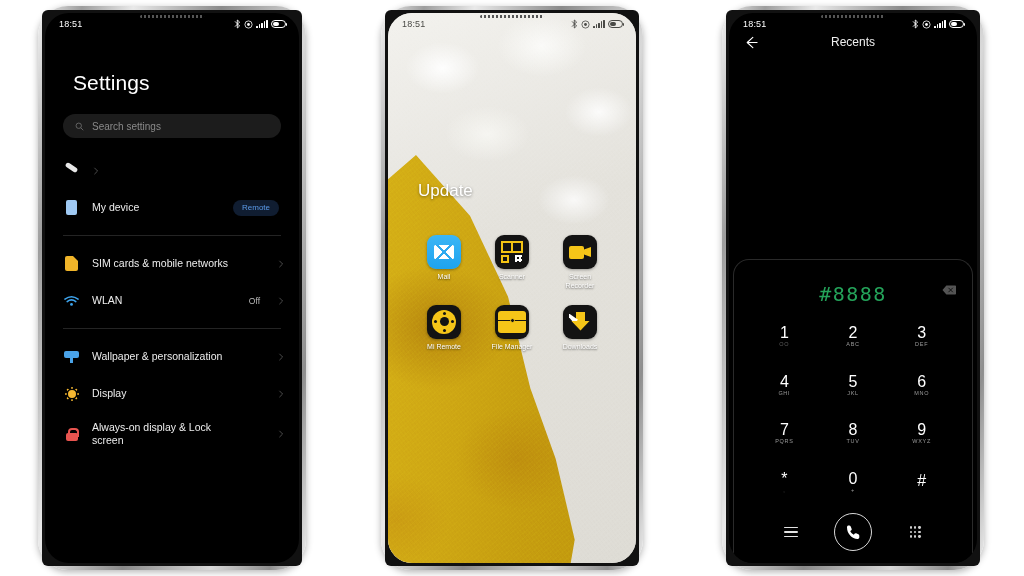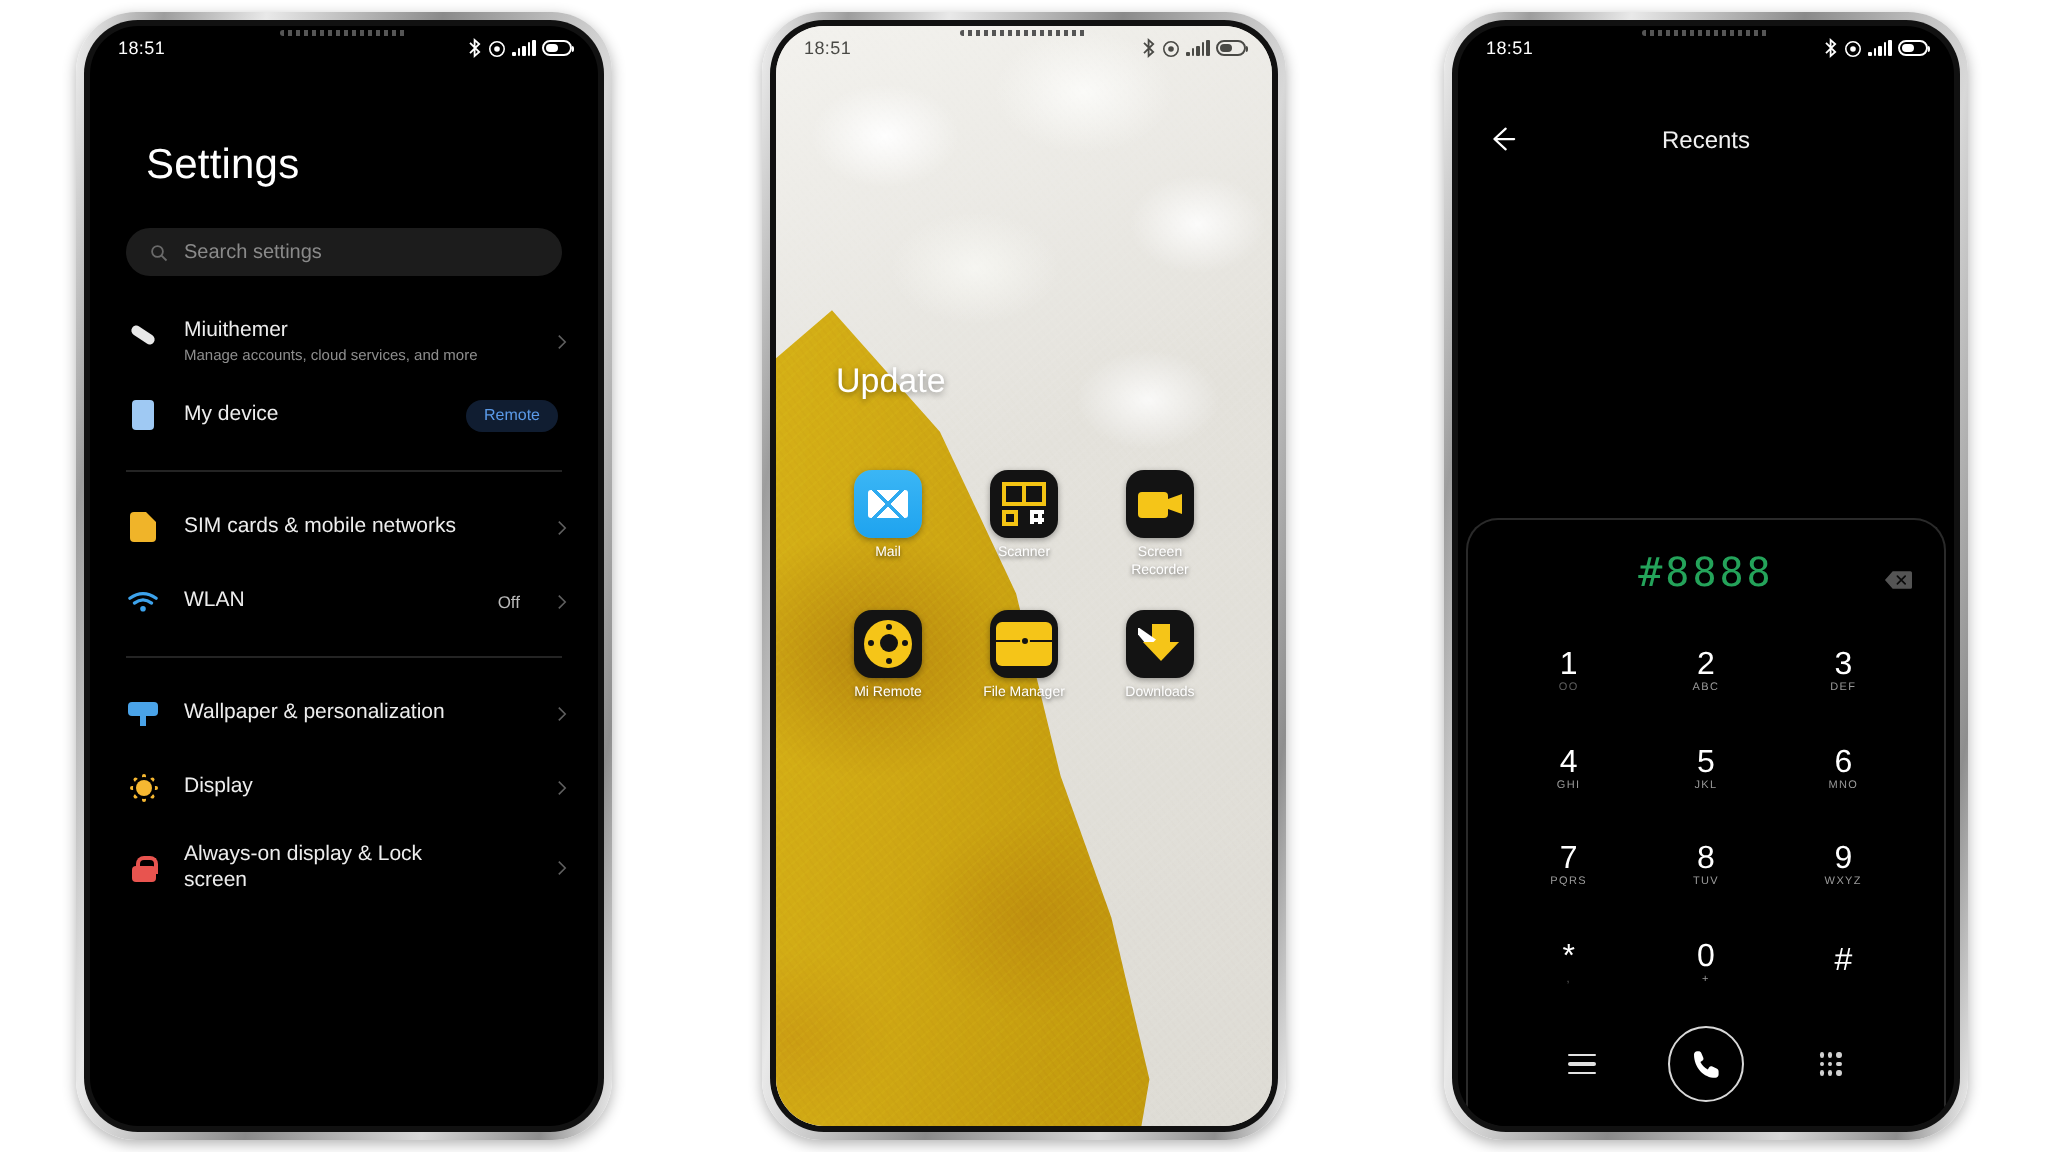--- a/index.html
+++ b/index.html
@@ -17,21 +17,21 @@
   .phone {
     position:absolute;
     border-radius:30px;
     background:linear-gradient(100deg,#f2f2f2 0%,#9d9d9d 12%,#e9e9e9 26%,#8a8a8a 50%,#d8d8d8 74%,#8e8e8e 90%,#efefef 100%);
     padding:4px;
     box-shadow:0 2px 7px rgba(0,0,0,.30);
   }
   .phone-inner {
     position:relative;
     width:100%; height:100%;
-    border-radius:27px;
+    border-radius:6px;
     background:#111;
     padding:3px;
   }
   .screen {
     position:relative;
     width:100%; height:100%;
     border-radius:24px;
     overflow:hidden;
     background:#000;
   }
@@ -239,40 +239,40 @@
   .ic-file::after { content:""; position:absolute; left:3px; top:16px; width:28px; height:12px; background:#f5c518; border-radius:0 0 3px 3px; }
   .ic-file i { position:absolute; left:14.5px; top:13px; width:5px; height:5px; border-radius:50%; background:#131313; z-index:3; border:1.5px solid #f5c518; }
   .dl { width:22px; height:20px; position:relative; }
   .dl::before { content:""; position:absolute; left:7px; top:0; width:9px; height:11px; background:#f5c518; }
   .dl::after { content:""; position:absolute; left:2px; top:9px; width:19px; height:10px; background:#f5c518; clip-path:polygon(0 0,100% 0,50% 100%); }
   .dl i { position:absolute; left:0; top:2px; width:9px; height:10px; background:#fff; clip-path:polygon(0 0,100% 62%,58% 100%,0 38%); }
 
   
   #phone3 { left:722px; top:6px; width:262px; height:564px; }
   .dial-screen { background:#000; color:#fff; height:100%; display:flex; flex-direction:column; }
-  .dial-top { position:relative; height:42px; display:flex; align-items:flex-end; padding:0 14px; }
+  .dial-top { position:relative; height:42px; display:flex; align-items:flex-start; padding:0 14px; }
   .back-arrow { width:15px; height:15px; }
   .dial-top-title { position:absolute; left:0; right:0; text-align:center; font-size:12px; color:#f0f0f0; }
   .quick-links { padding:14px 28px 0 28px; }
   .qlink { font-size:9.5px; color:#3f6fd8; padding:10.5px 0; }
   .spacer { flex:1; }
 
   .keypad-panel {
     background:#000;
     border:1px solid #2a2a2a;
     border-bottom:none;
     border-radius:16px 16px 0 0;
     margin:0 4px -1px 4px;
     padding:14px 0 0 0;
     display:flex; flex-direction:column;
     height:305px;
   }
   .numline {
     position:relative;
-    display:flex; align-items:flex-start; justify-content:center;
+    display:flex; align-items:flex-end; justify-content:center;
     height:32px; margin:0 14px;
   }
   .numline .num { font-size:20px; color:#24a35a; letter-spacing:1.5px; font-family:"DejaVu Sans Mono", monospace; }
   .bksp { position:absolute; right:2px; top:50%; transform:translateY(-50%); width:14px; height:11px; opacity:.55; }
 
   .keys {
     display:grid;
     grid-template-columns:repeat(3,1fr);
     grid-auto-rows:1fr;
     flex:1;
@@ -346,24 +346,20 @@
               </svg>
             <span>Search settings</span>
           </div>
 
           <div class="slist">
 
             <div class="srow">
               <div class="sico">
                   <div class="g-avatar"></div>
                 </div>
-              <div class="stxt">
-                <div class="slabel">Miuithemer</div>
-                <div class="ssub">Manage accounts, cloud services, and more</div>
-              </div>
               <svg class="chev" viewBox="0 0 10 10">
                   <path d="M3 1l4 4-4 4" stroke="#bdbdbd" stroke-width="1" fill="none"></path>
                 </svg>
             </div>
 
             <div class="srow">
               <div class="sico">
                   <div class="g-device"></div>
                 </div>
               <div class="stxt">

